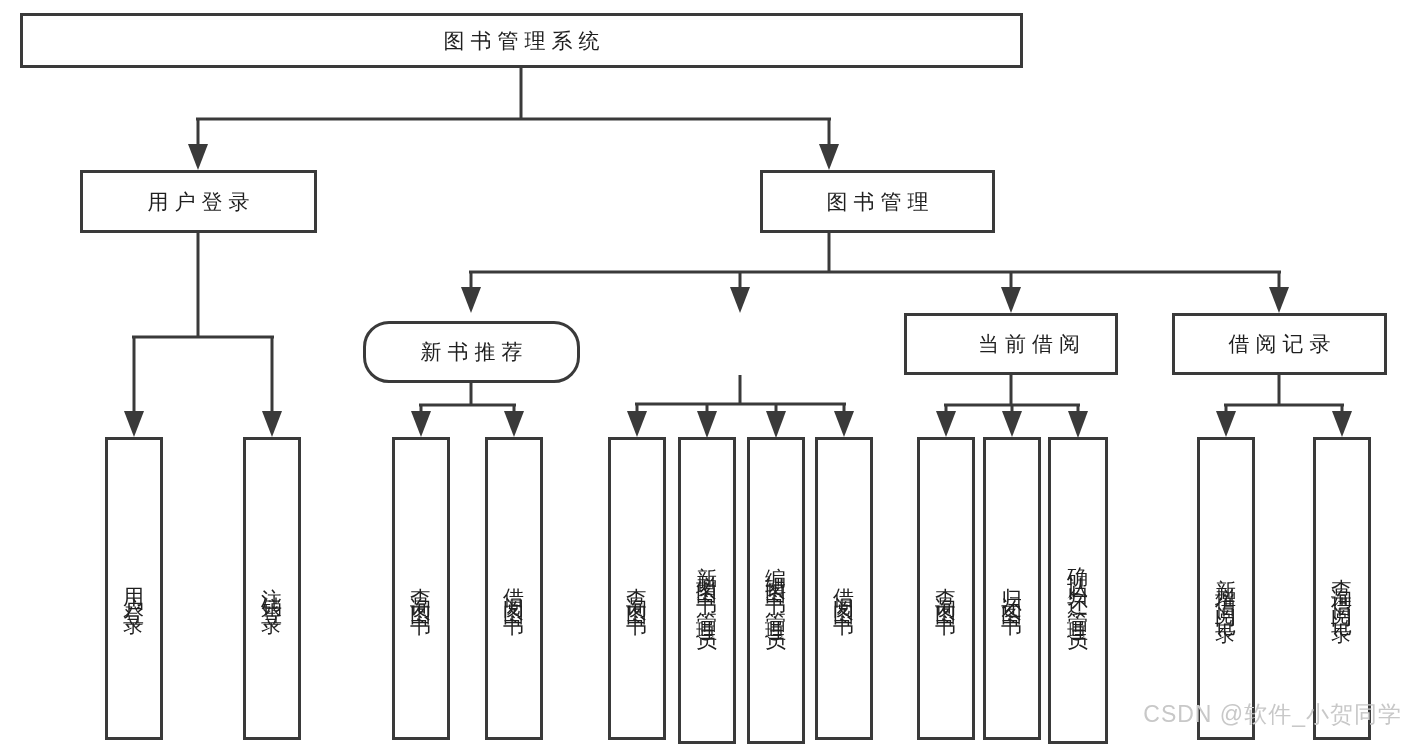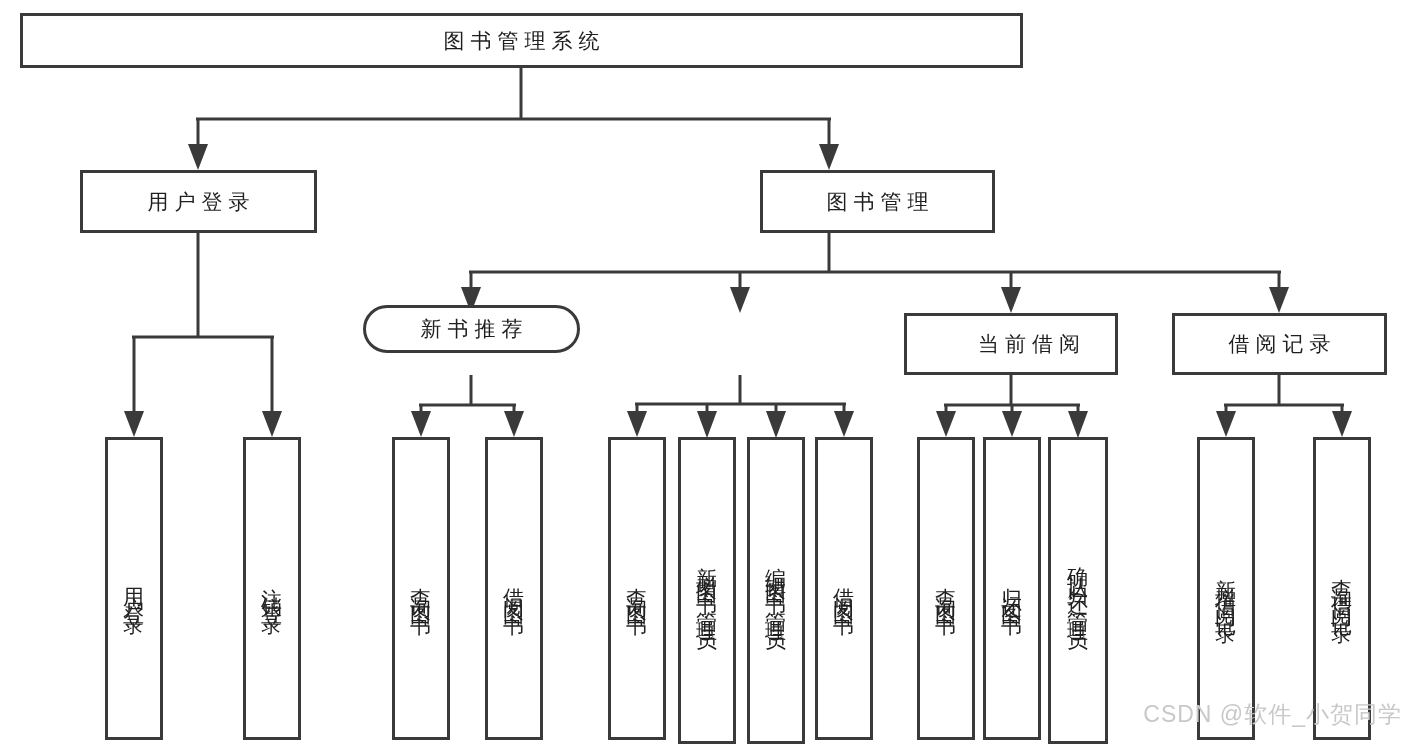--- a/index.html
+++ b/index.html
@@ -158,21 +158,21 @@
     <span class="label">图书管理系统</span>
   </div>
 
   <div class="hbox" style="left:80px; top:170px; width:237px; height:63px;">
     <span class="label">用户登录</span>
   </div>
   <div class="hbox" style="left:712px; top:170px; width:235px; height:63px;margin-left:48px;">
     <span class="label">图书管理</span>
   </div>
 
-  <div class="hbox" style="left:363px; top:305px; width:217px; height:48px;border-radius:26px;">
+  <div class="hbox" style="left:363px; top:321px; width:217px; height:62px;border-radius:26px;">
     <span class="label">新书推荐</span>
   </div>
   <div class="hbox" style="left:904px; top:313px; width:214px; height:62px;padding-left:36px;">
     <span class="label">当前借阅</span>
   </div>
   <div class="hbox" style="left:1172px; top:313px; width:215px; height:62px;">
     <span class="label">借阅记录</span>
   </div>
 
   <div class="vbox" style="left:105px;">

